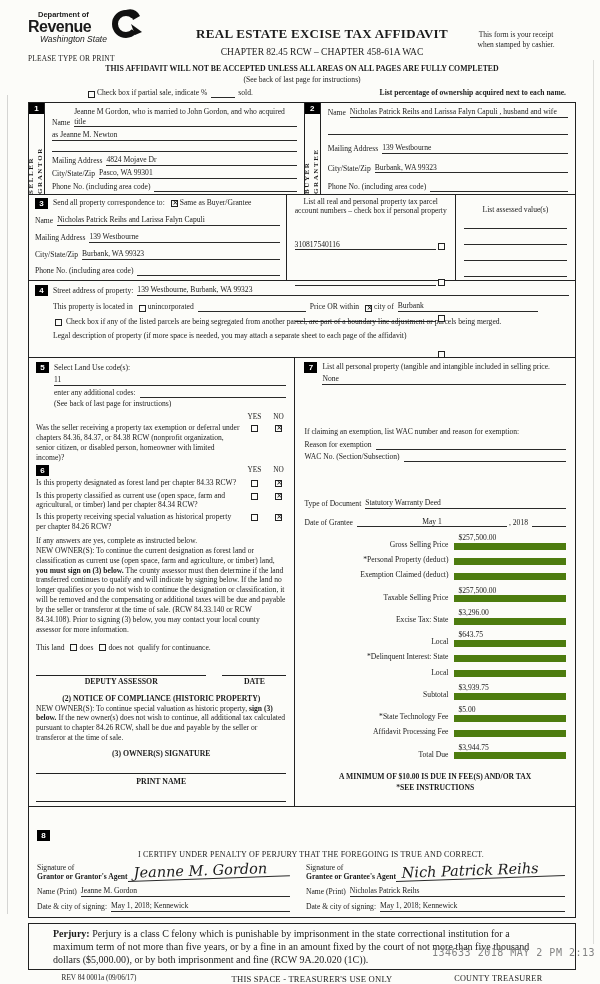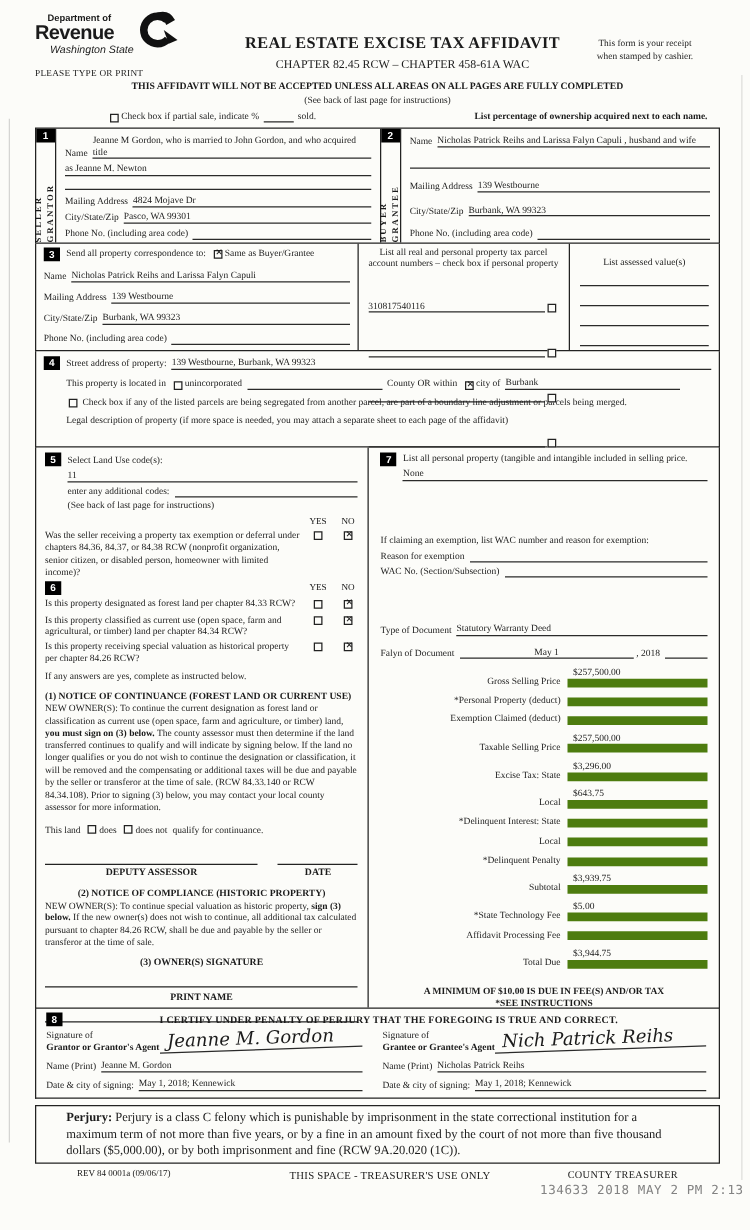--- a/index.html
+++ b/index.html
@@ -89,21 +89,21 @@
 
   
   .feerow { display:flex; align-items:flex-end; margin-top:5.4px; }
   .feelabel { width:150px; text-align:right; padding-right:6px; white-space:nowrap; }
   .feeval { flex:1; border-bottom:7px solid #4d7c0f; min-height:9.5px; padding-left:4px; }
   .minnote { text-align:center; font-weight:bold; margin-top:13px; line-height:1.4; }
 
   
   .sec8 { border:1.2px solid #222; border-top:none; padding:3px 8px 5px 8px; }
   .certify-row { display:flex; align-items:center; }
-  .certify { flex:1; text-align:center; font-weight:bold; font-size:8px; letter-spacing:.2px; }
+  .certify { flex:1; text-align:center; font-weight:normal; font-size:8px; letter-spacing:.2px;margin-top:40px; }
   .s8cols { display:flex; margin-top:2px; }
   .s8col { width:50%; padding-right:12px; }
   .s8col + .s8col { padding-right:2px; padding-left:4px; }
   .sigline { display:flex; align-items:flex-end; }
   .siglabel { line-height:1.25; white-space:nowrap; }
   .script { flex:1; border-bottom:1px solid #2a2a2a; font-style:italic; font-size:14.5px;
             font-family:"DejaVu Serif",serif; transform:rotate(-2deg); transform-origin:left bottom;
             white-space:nowrap; overflow:visible; line-height:1; padding:0 2px 0 6px; }
   .s8col .frow { margin-top:4.5px; }
 
@@ -284,21 +284,21 @@
     <div class="frow" style="margin-top:0">
       <span class="badge">4</span>
       <span class="lab">Street address of property:</span>
       <span class="uv grow">139 Westbourne, Burbank, WA  99323</span>
     </div>
     <div class="frow" style="margin-left:18px">
       <span class="lab">This property is located in</span>
       <span class="cb"></span>
       <span class="lab">unincorporated</span>
       <span class="uv" style="width:108px"></span>
-      <span class="lab" style="margin-left:4px">County OR within</span>
+      <span class="lab" style="margin-left:4px">Price OR within</span>
       <span class="cb checked"></span>
       <span class="lab">city of</span>
       <span class="uv" style="width:140px">Burbank</span>
     </div>
     <div class="frow" style="margin-left:18px">
       <span class="cb"></span>
       <span style="margin-left:2px">Check box if any of the listed parcels are being segregated from another parcel, are part of a boundary line adjustment or parcels being merged.</span>
     </div>
     <div class="frow" style="margin-left:18px">
       <span>Legal description of property (if more space is needed, you may attach a separate sheet to each page of the affidavit)</span>
@@ -350,21 +350,20 @@
         <span class="qcell" style="margin-left:8px"><span class="cb checked"></span></span>
       </div>
       <div class="qrow">
         <span class="qtext">Is this property receiving special valuation as historical property per chapter 84.26 RCW?</span>
         <span class="qcell"><span class="cb"></span></span>
         <span class="qcell" style="margin-left:8px"><span class="cb checked"></span></span>
       </div>
 
       <div style="margin-top:4px">If any answers are yes, complete as instructed below.</div>
 
-      <div class="notice-title">(1) NOTICE OF CONTINUANCE (FOREST LAND OR CURRENT USE)</div>
       <div>
         <span>NEW OWNER(S): To continue the current designation as forest land or classification as current use (open space, farm and agriculture, or timber) land,</span>
         <span class="bold">you must sign on (3) below.</span>
         <span>The county assessor must then determine if the land transferred continues to qualify and will indicate by signing below. If the land no longer qualifies or you do not wish to continue the designation or classification, it will be removed and the compensating or additional taxes will be due and payable by the seller or transferor at the time of sale. (RCW 84.33.140 or RCW 84.34.108). Prior to signing (3) below, you may contact your local county assessor for more information.</span>
       </div>
 
       <div class="frow" style="margin-top:8px;align-items:center">
         <span class="lab">This land</span>
         <span class="cb"></span>
         <span class="lab">does</span>
@@ -414,21 +413,21 @@
       <div class="frow" style="margin-top:2px">
         <span class="lab">WAC No. (Section/Subsection)</span>
         <span class="uv grow"></span>
       </div>
 
       <div class="frow" style="margin-top:36px">
         <span class="lab">Type of Document</span>
         <span class="uv grow">Statutory Warranty Deed</span>
       </div>
       <div class="frow" style="margin-top:8px">
-        <span class="lab">Falyn of Document</span>
+        <span class="lab">Date of Grantee</span>
         <span class="uv grow" style="text-align:center">May 1</span>
         <span class="lab" style="margin-left:2px">, 2018</span>
         <span class="uv" style="width:34px"></span>
       </div>
 
       <div style="margin-top:4px">
         <div class="feerow">
             <span class="feelabel">Gross Selling Price</span>
             <span class="feeval">$257,500.00</span>
           </div>
@@ -451,24 +450,20 @@
         <div class="feerow">
             <span class="feelabel">Local</span>
             <span class="feeval">$643.75</span>
           </div>
         <div class="feerow">
             <span class="feelabel">*Delinquent Interest: State</span>
             <span class="feeval"></span>
           </div>
         <div class="feerow">
             <span class="feelabel">Local</span>
-            <span class="feeval"></span>
-          </div>
-        <div class="feerow">
-            <span class="feelabel">*Delinquent Penalty</span>
             <span class="feeval"></span>
           </div>
         <div class="feerow">
             <span class="feelabel">Subtotal</span>
             <span class="feeval">$3,939.75</span>
           </div>
         <div class="feerow">
             <span class="feelabel">*State Technology Fee</span>
             <span class="feeval">$5.00</span>
           </div>

